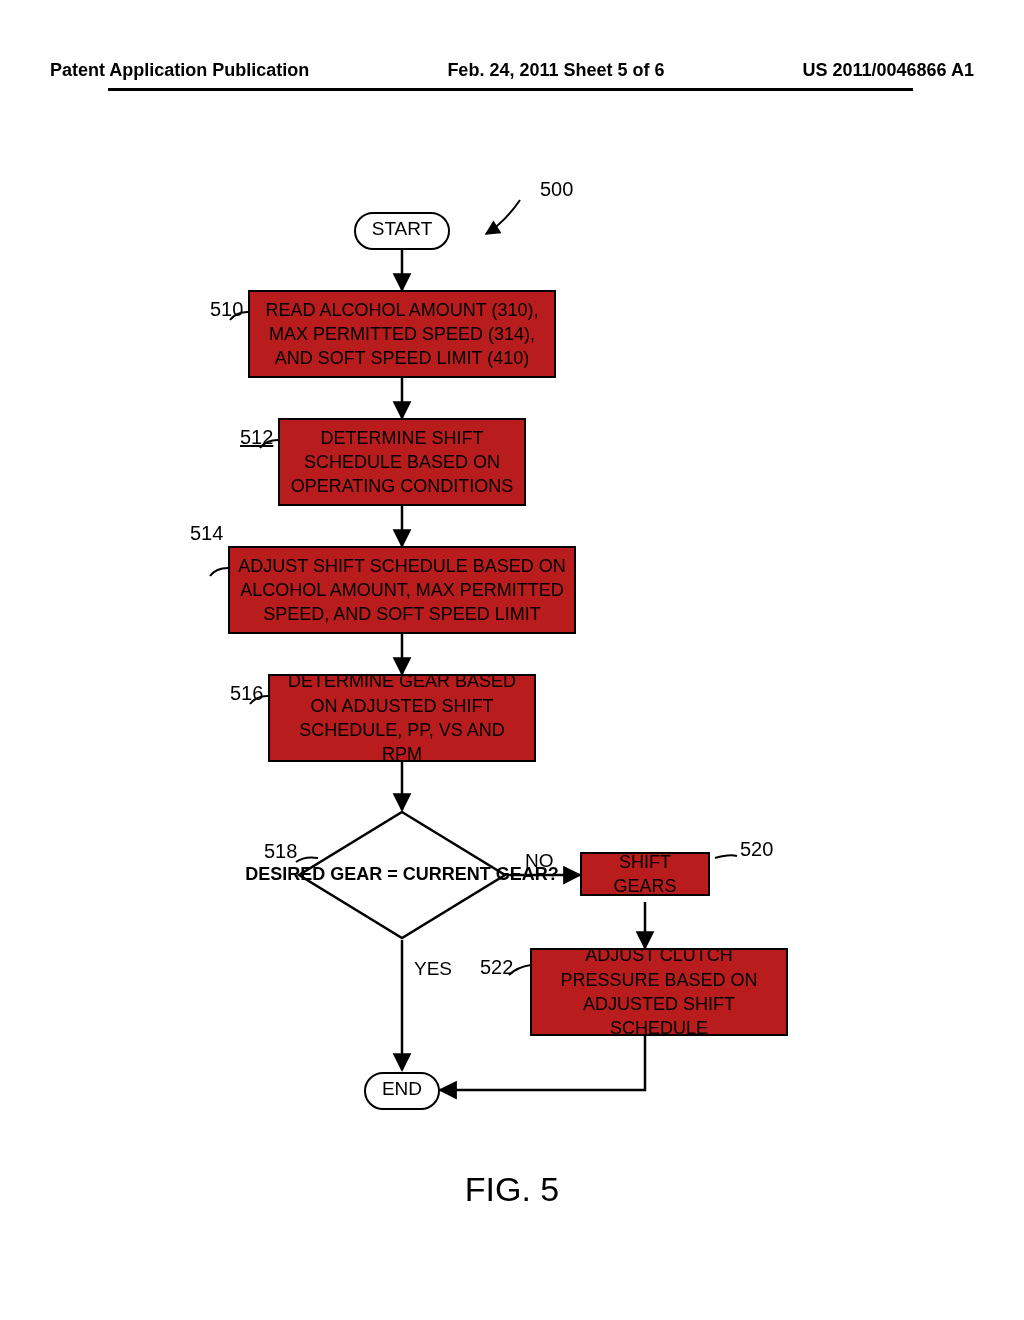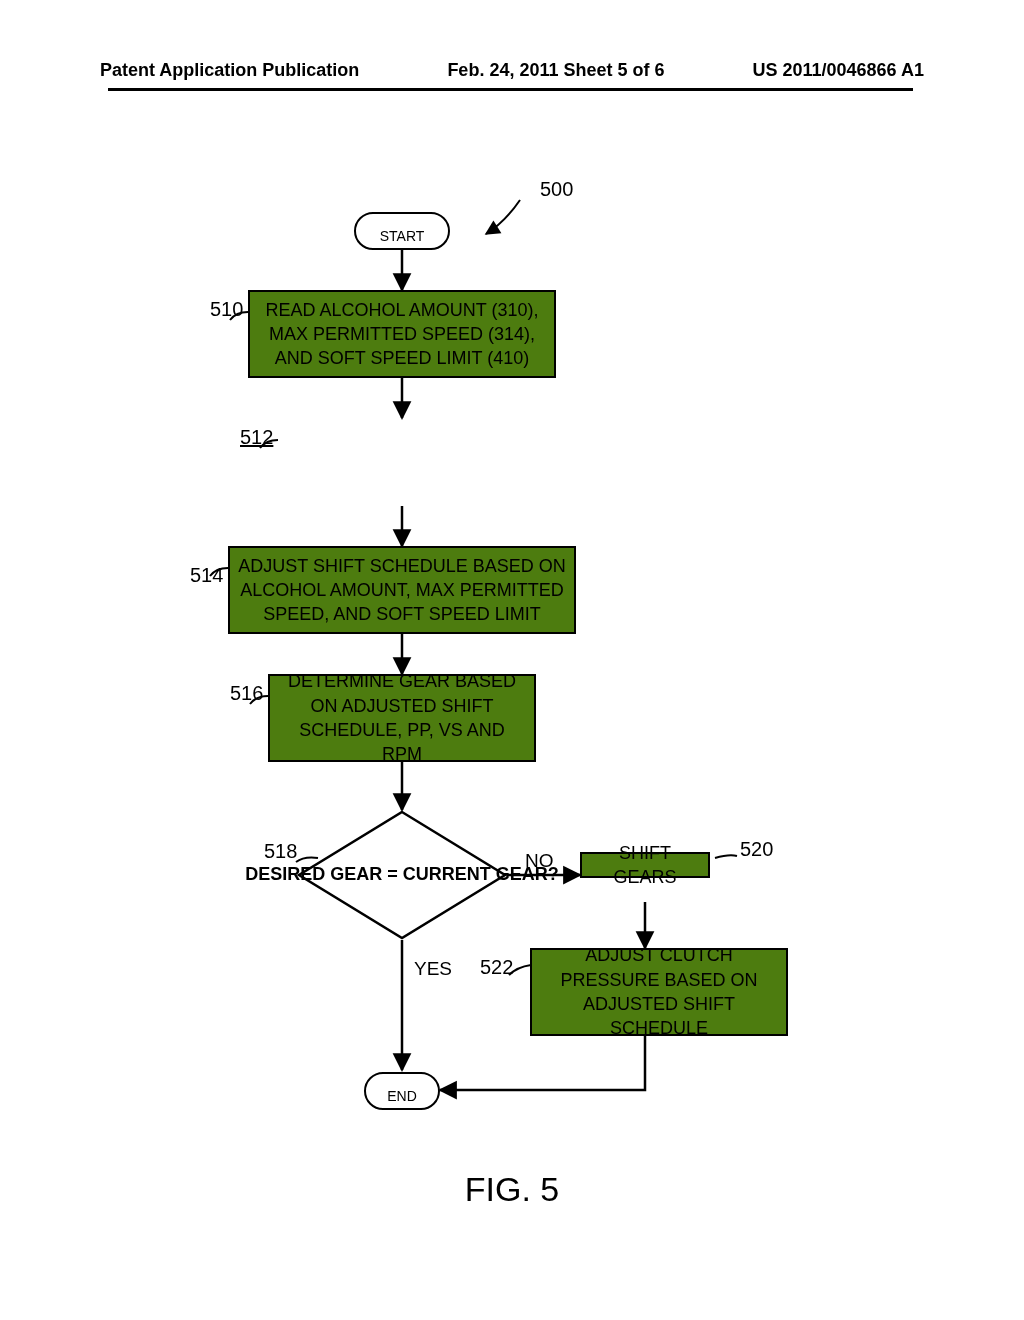--- a/index.html
+++ b/index.html
@@ -9,21 +9,21 @@
     width: 1024px;
     height: 1320px;
     position: relative;
     color: #000;
   }
   .header {
     position: absolute;
     top: 60px;
     left: 0;
     width: 100%;
-    padding: 0 100px;
+    padding: 0 50px;
     display: flex;
     justify-content: space-between;
     font-size: 18px;
     font-weight: bold;
   }
   .header-underline {
     position: absolute;
     top: 88px;
     left: 108px;
     width: 805px;
@@ -33,40 +33,40 @@
   .diagram {
     position: absolute;
     left: 0;
     top: 0;
     width: 1024px;
     height: 1320px;
   }
   .box {
     position: absolute;
     border: 2px solid #000;
-    background: #4d7c0f;
+    background: #b91c1c;
     text-align: center;
     display: flex;
     align-items: center;
     justify-content: center;
     font-size: 18px;
     line-height: 1.35;
     font-weight: 500;
     padding: 6px 8px;
   }
   .term {
     position: absolute;
     border: 2.5px solid #000;
     border-radius: 22px;
     background: #fff;
     text-align: center;
     display: flex;
-    align-items: flex-end;
+    align-items: flex-start;
     justify-content: center;
-    font-size: 14px;
+    font-size: 19px;
     font-weight: 500;
     padding: 4px 18px;
   }
   .decision {
     position: absolute;
     width: 210px;
     height: 130px;
   }
   .decision svg { width: 100%; height: 100%; }
   .decision-text {
@@ -157,52 +157,55 @@
   </svg>
 
   <div class="term" style="left:354px; top:212px; width:96px; height:38px;">
     <span>START</span>
   </div>
 
   <div class="box" style="left:248px; top:290px; width:308px; height:88px;">
     <span>READ ALCOHOL AMOUNT (310), MAX PERMITTED SPEED (314), AND SOFT SPEED LIMIT (410)</span>
   </div>
 
+  <div class="box" style="left:278px; top:418px; width:248px; height:88px;">
+    <span>DETERMINE SHIFT SCHEDULE BASED ON OPERATING CONDITIONS</span>
+  </div>
 
   <div class="box" style="left:268px; top:674px; width:268px; height:88px;">
     <span>DETERMINE GEAR BASED ON ADJUSTED SHIFT SCHEDULE, PP, VS AND RPM</span>
   </div>
 
   <div class="box" style="left:228px; top:546px; width:348px; height:88px;">
     <span>ADJUST SHIFT SCHEDULE BASED ON ALCOHOL AMOUNT, MAX PERMITTED SPEED, AND SOFT SPEED LIMIT</span>
   </div>
 
   <div class="decision" style="left:297px; top:810px;">
     <svg viewBox="0 0 210 130">
       <polygon points="105,2 208,65 105,128 2,65" fill="#fff" stroke="#000" stroke-width="2.5"></polygon>
     </svg>
     <div class="decision-text">DESIRED GEAR = CURRENT GEAR?</div>
   </div>
 
-  <div class="box" style="left:580px; top:852px; width:130px; height:26px;">
+  <div class="box" style="left:580px; top:852px; width:130px; height:44px;">
     <span>SHIFT GEARS</span>
   </div>
 
   <div class="box" style="left:530px; top:948px; width:258px; height:88px;">
     <span>ADJUST CLUTCH PRESSURE BASED ON ADJUSTED SHIFT SCHEDULE</span>
   </div>
 
   <div class="term" style="left:364px; top:1072px; width:76px; height:38px;">
     <span>END</span>
   </div>
 
   <div class="ref-label" style="left:520px; top:178px;margin-left:20px;">500</div>
   <div class="ref-label" style="left:210px; top:298px;">510</div>
   <div class="ref-label" style="left:240px; top:426px;text-decoration:underline;">512</div>
-  <div class="ref-label" style="left:190px; top:564px;">514</div>
+  <div class="ref-label" style="left:190px; top:522px;">514</div>
   <div class="ref-label" style="left:230px; top:682px;">516</div>
   <div class="ref-label" style="left:264px; top:840px;">518</div>
   <div class="ref-label" style="left:740px; top:838px;">520</div>
   <div class="ref-label" style="left:480px; top:956px;">522</div>
 
   <div class="edge-label" style="left:525px; top:850px;">NO</div>
   <div class="edge-label" style="left:414px; top:958px;">YES</div>
 
   <div class="fig-label" style="top:1170px;">FIG. 5</div>
 

